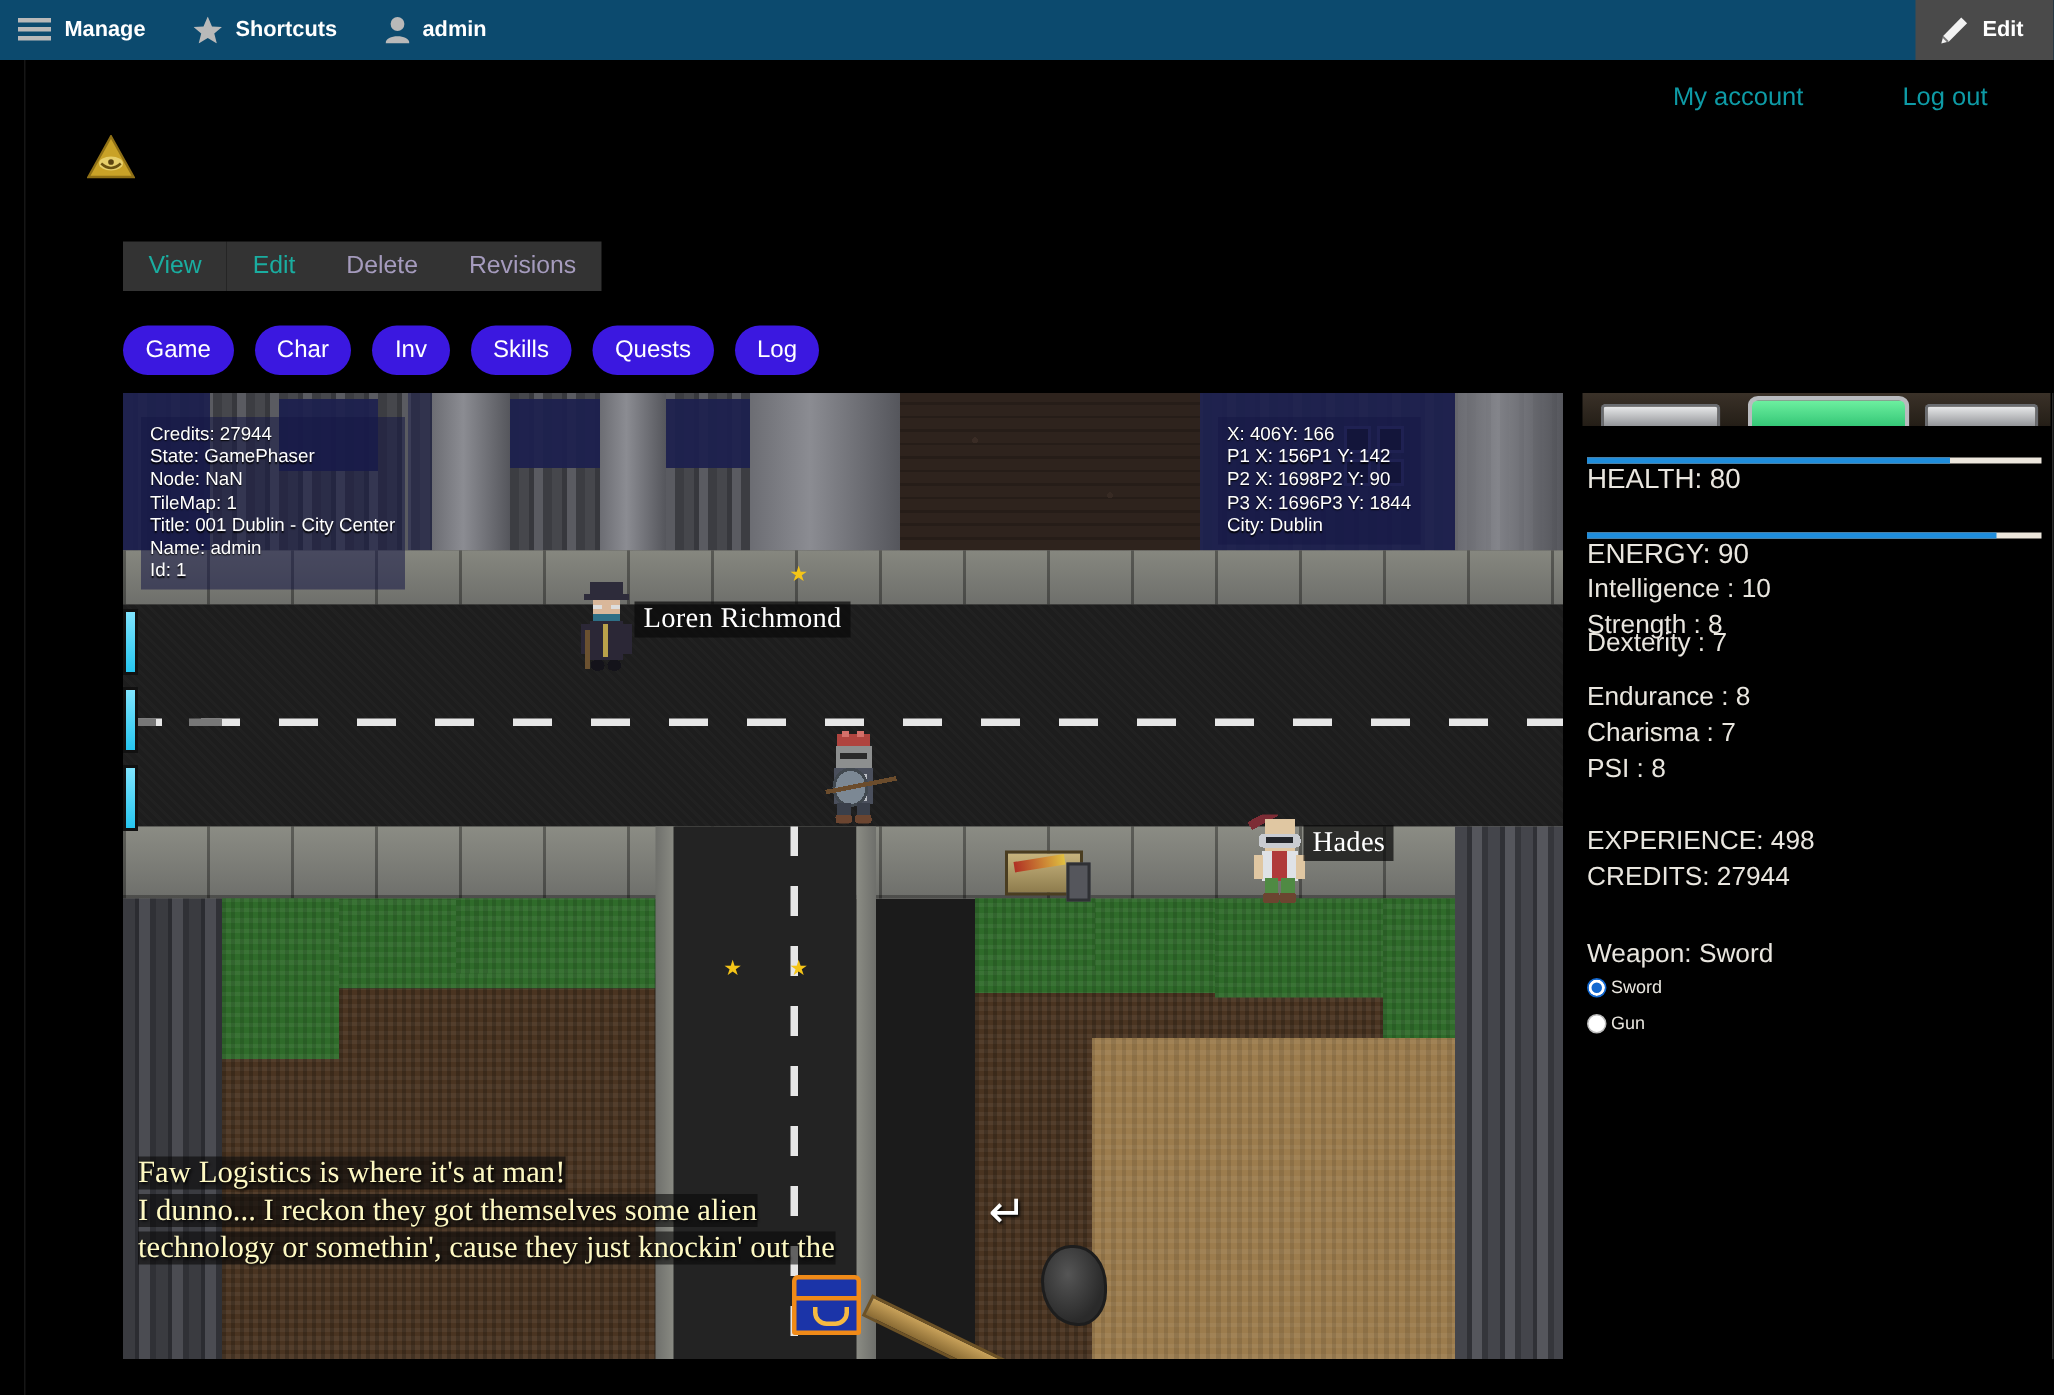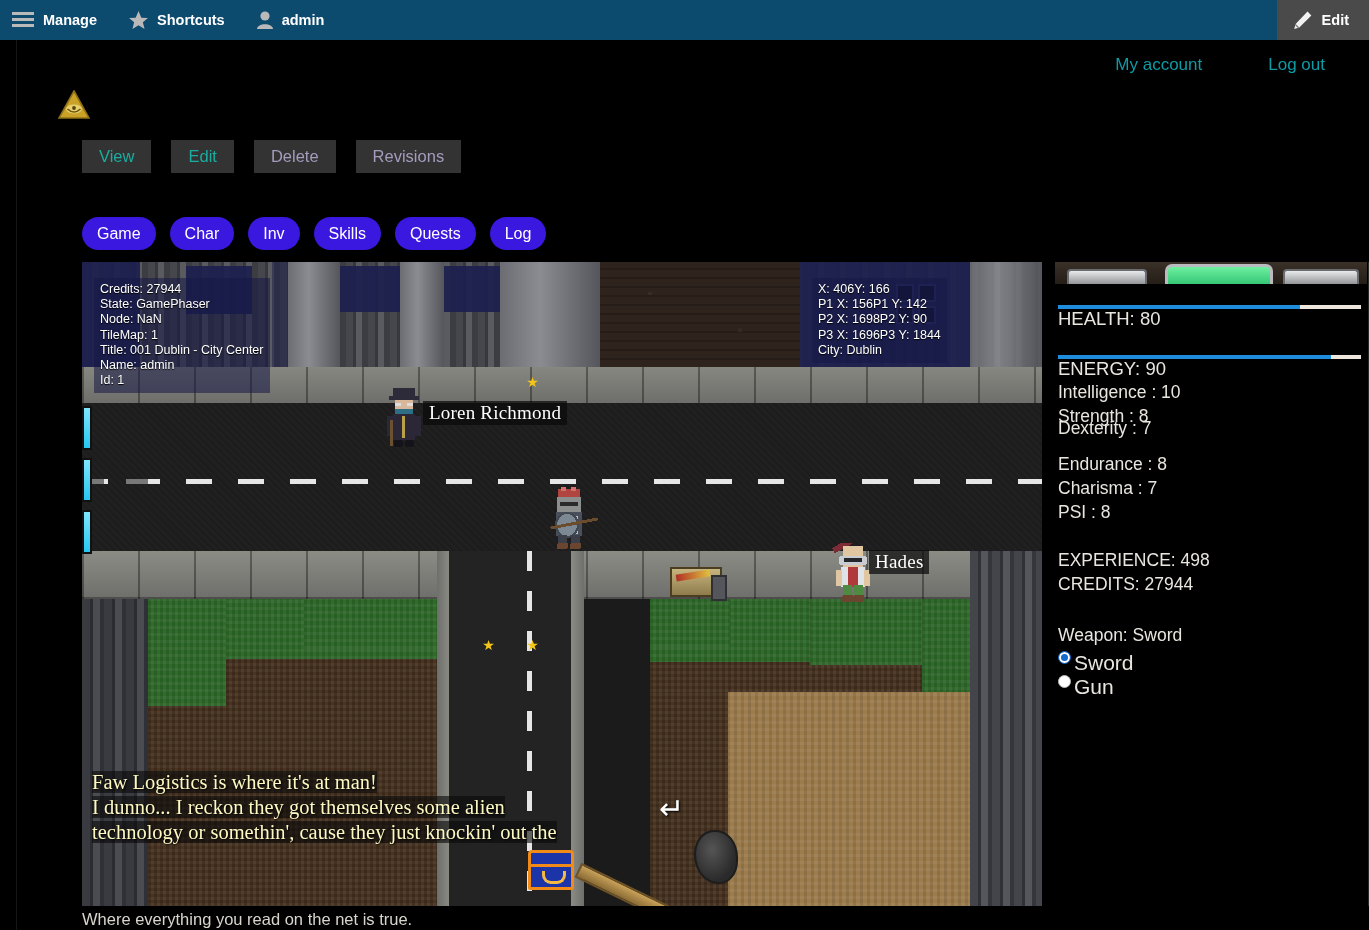--- a/index.html
+++ b/index.html
@@ -56,22 +56,22 @@
   .user-links a {
     color: #0e9ba6; font-size: 17px;
     text-decoration: none; cursor: pointer;
   }
 
   
   .logo { position: absolute; left: 58px; top: 50px; width: 32px; height: 30px; }
 
   
   .task-tabs {
-    position: absolute; left: 82px; top: 100px;
-    display: flex; gap: 20px;
+    position: absolute; left: 82px; top: 121px;
+    display: flex; gap: 0;
   }
   .task-tab {
     height: 33px; padding: 0 17px;
     background: #333; border: none;
     display: flex; align-items: center;
     font-size: 16.5px; font-family: "Liberation Sans", sans-serif;
     cursor: pointer;
   }
   .task-tab.teal { color: #1aada0; }
   .task-tab.mauve { color: #a59bbd; }
@@ -338,22 +338,22 @@
     background: #ece6dc;
   }
   .bar-fill { height: 4px; background: #1f8ddb; }
   .attr {
     position: absolute; left: 8px;
     font-size: 17.5px; white-space: nowrap;
   }
   .weapon-line { position: absolute; left: 8px; top: 363px; font-size: 17.5px; }
   .radio-row {
     position: absolute; left: 8px;
-    display: flex; align-items: flex-start; gap: 3px;
-    font-size: 21px; cursor: pointer;
+    display: flex; align-items: center; gap: 3px;
+    font-size: 12px; cursor: pointer;
   }
   .radio {
     width: 13px; height: 13px; border-radius: 50%;
     background: #fff; border: 1px solid #bbb;
     flex: none; position: relative;
   }
   .radio.on { background: #1368d0; border-color: #1368d0;
     box-shadow: inset 0 0 0 2px #fff; }
   .stats-divider {
     position: absolute; right: 0; top: 0; width: 1px; height: 644px;
@@ -617,14 +617,13 @@
       <span>Sword</span>
     </label>
     <label class="radio-row" style="top:413px;">
       <span class="radio"></span>
       <span>Gun</span>
     </label>
 
     <div class="stats-divider"></div>
   </div>
 
-  <div class="footer">Where everything you read on the net is true.</div>
 </div>
 
 </body></html>

